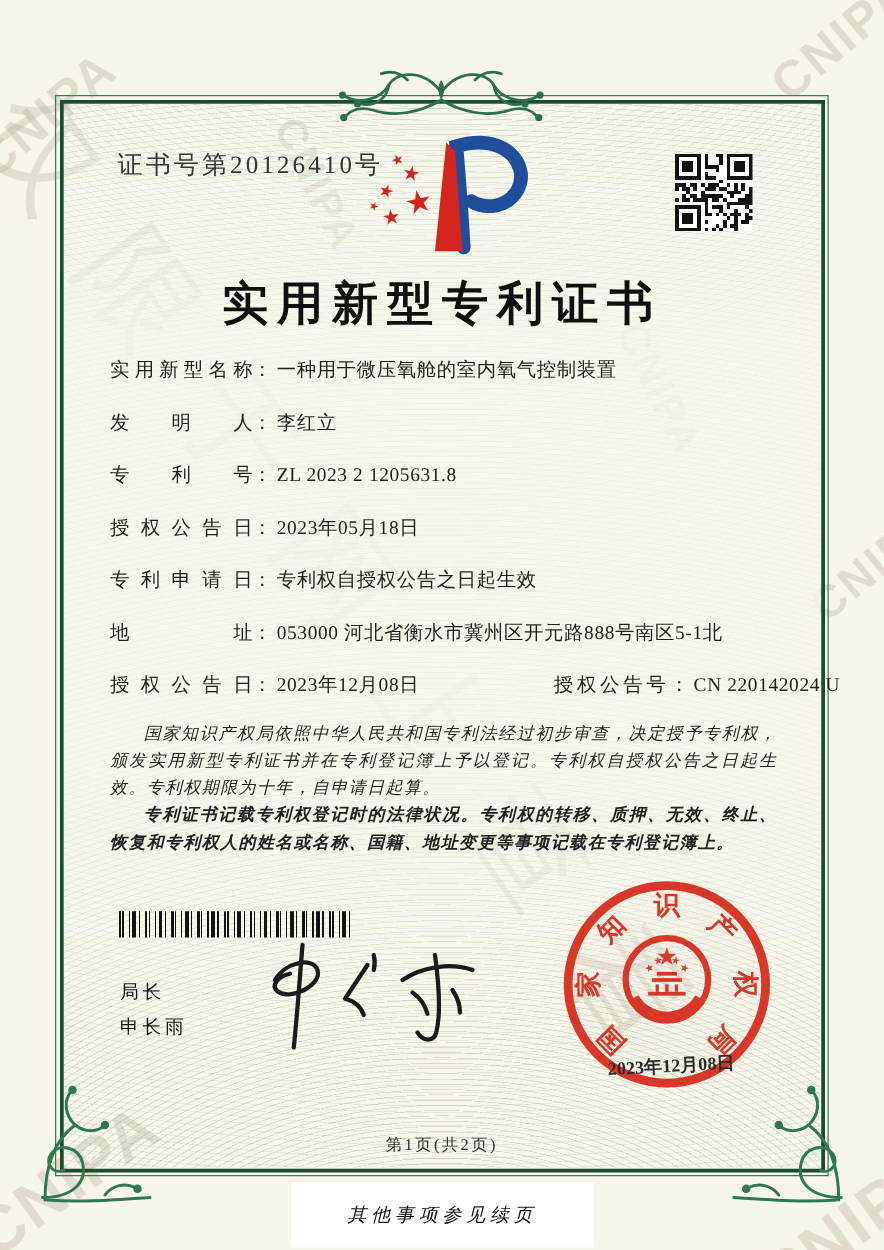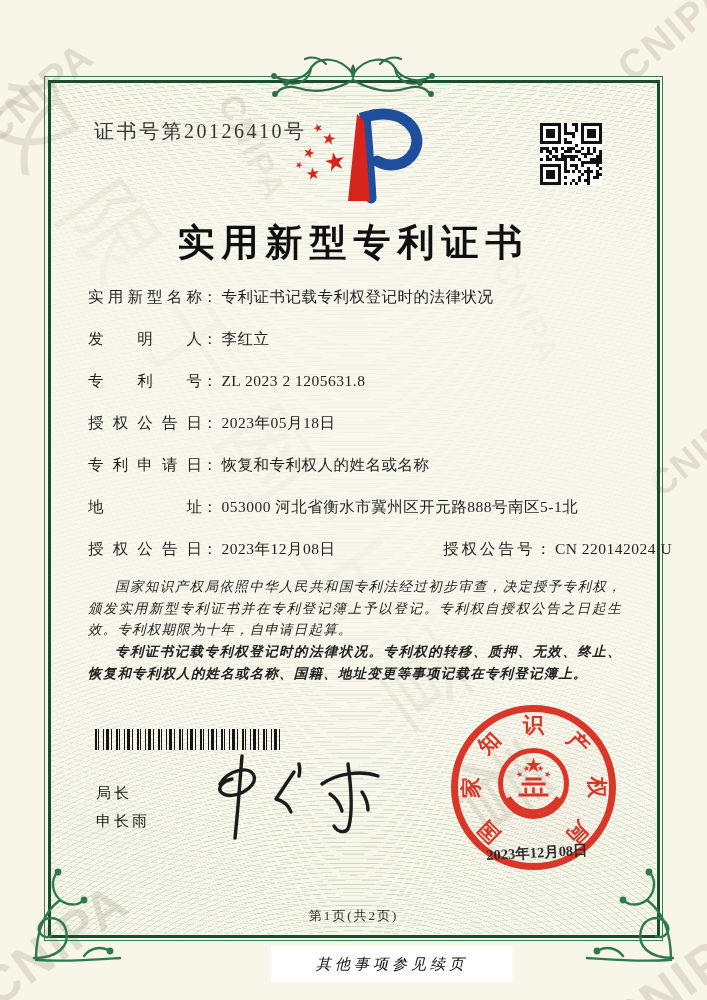--- a/index.html
+++ b/index.html
@@ -88,23 +88,23 @@
   }
   .sig-title { left:96px; top:784px; font-family:"Liberation Sans", sans-serif; font-size:15px; letter-spacing:3px; color:#161616;text-align:right; }
   .sig-name  { left:96px; top:812px; font-family:"Liberation Sans", sans-serif; font-size:15px; letter-spacing:3px; color:#161616; }
   .sig-svg { left:196px; top:748px; width:208px; height:97px; }
 
   .seal { left:449px; top:703px; width:169px; height:169px; opacity:0.93; }
   .seal text { font-family:"Liberation Serif", serif; font-weight:bold; }
 
   .page-num { left:0; right:0; top:907px; text-align:center; font-size:13px; color:#2e2e2e; letter-spacing:2px; }
   .footer-box {
-    left:233px; top:946px; width:242px; height:36px;
+    left:233px; top:946px; width:242px; height:52px;
     background:#ffffff;
-    display:flex; align-items:center; justify-content:center;margin-left:38px;
+    display:flex; align-items:center; justify-content:center;
   }
   .footer-note { font-size:15px; font-style:italic; letter-spacing:4px; color:#111; }
 
   .ornament { pointer-events:none; }
 </style>
 </head>
 <body>
 
 <div class="wm wm-diagonal">仅限于网上查看</div>
 <div class="wm wm-brand" style="left:608px; top:8px;  font-size:40px; transform:rotate(-40deg);">CNIPA</div>
@@ -302,37 +302,37 @@
       <rect x="10" y="20" width="1" height="1"></rect>
       <rect x="12" y="20" width="1" height="1"></rect>
       <rect x="16" y="20" width="1" height="1"></rect>
     </g>
 </svg>
 
 <div class="abs page-title">实用新型专利证书</div>
 
 <div class="field-row" style="top:286px;">
   <span class="f-label">实用新型名称</span><span class="f-colon">：</span>
-  <span class="f-value">专利证书记载专利权登记时的法律状况</span>
+  <span class="f-value">一种用于微压氧舱的室内氧气控制装置</span>
 </div>
 <div class="field-row" style="top:328px;">
   <span class="f-label">发明人</span><span class="f-colon">：</span>
   <span class="f-value">李红立</span>
 </div>
 <div class="field-row" style="top:370px;">
   <span class="f-label">专利号</span><span class="f-colon">：</span>
   <span class="f-value">ZL 2023 2 1205631.8</span>
 </div>
 <div class="field-row" style="top:412px;">
   <span class="f-label">授权公告日</span><span class="f-colon">：</span>
   <span class="f-value">2023年05月18日</span>
 </div>
 <div class="field-row" style="top:454px;">
   <span class="f-label">专利申请日</span><span class="f-colon">：</span>
-  <span class="f-value">恢复和专利权人的姓名或名称</span>
+  <span class="f-value">专利权自授权公告之日起生效</span>
 </div>
 <div class="field-row" style="top:496px;">
   <span class="f-label">地址</span><span class="f-colon">：</span>
   <span class="f-value">053000 河北省衡水市冀州区开元路888号南区5-1北</span>
 </div>
 <div class="field-row" style="top:538px;">
   <span class="f-label">授权公告日</span><span class="f-colon">：</span>
   <span class="f-value">2023年12月08日</span>
   <span class="grant-pair">
     <span class="g-label">授权公告号</span><span>：</span>

